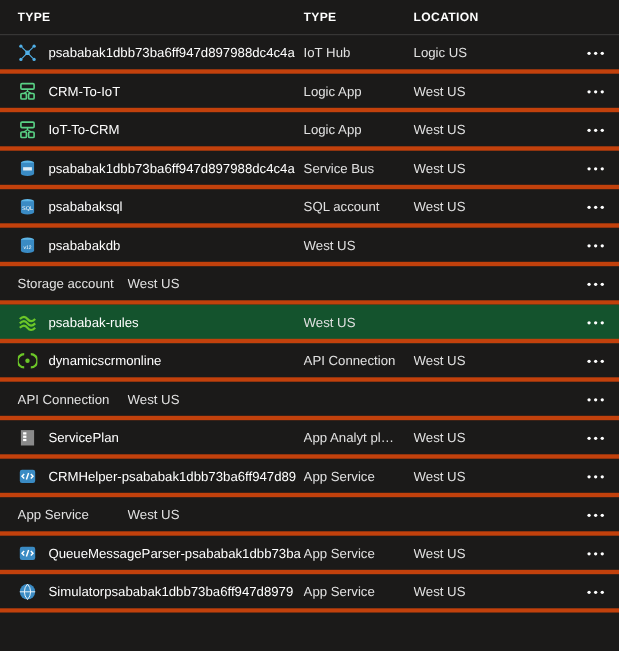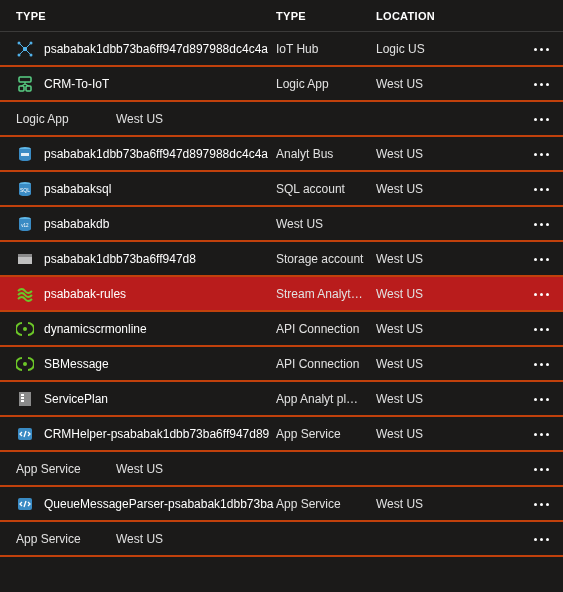--- a/index.html
+++ b/index.html
@@ -22,24 +22,24 @@
     font-weight: 600;
     color: #fff;
     font-size: 11px;
     letter-spacing: 0.3px;
   }
   .row {
     display: flex;
     align-items: center;
     height: 35px;
     padding: 0 10px 0 16px;
-    border-bottom: 2px solid #c2410c;
+    border-bottom: 4px solid #c2410c;
     cursor: pointer;
   }
-  .row.selected { background: #b91c1c; justify-content: center; }
+  .row.selected { background: #14532d; justify-content: center; }
   .col-name { flex: 0 0 260px; display: flex; align-items: center; overflow: hidden; }
   .col-type { flex: 0 0 100px; overflow: hidden; white-space: nowrap; text-overflow: ellipsis; padding-right: 6px;}
   .col-loc  { flex: 0 0 80px; overflow: hidden; white-space: nowrap; text-overflow: ellipsis; }
   .col-act  { flex: 1 1 auto; text-align: right; }
   .icon {
     width: 18px; height: 18px;
     flex: 0 0 18px;
     margin-right: 10px;
     display: inline-flex;
     align-items: center;
@@ -115,40 +115,51 @@
         </div>
         <div class="col-type cell-text">Logic App</div>
         <div class="col-loc cell-text">West US</div>
         <div class="col-act"><span class="more">
             <span></span>
             <span></span>
             <span></span>
           </span></div>
       </div>
       <div class="row">
+        <div class="col-name">
+          <span class="icon">
+            <svg viewBox="0 0 18 18">
+              <rect x="3" y="2" width="12" height="5" rx="1" fill="none" stroke="#59d185" stroke-width="1.5"></rect>
+              <rect x="3" y="11" width="5" height="5" rx="1" fill="none" stroke="#59d185" stroke-width="1.5"></rect>
+              <rect x="10" y="11" width="5" height="5" rx="1" fill="none" stroke="#59d185" stroke-width="1.5"></rect>
+              <path d="M9 7 L9 9 M9 9 L5.5 11 M9 9 L12.5 11" stroke="#59d185" stroke-width="1.2" fill="none"></path>
+            </svg>
+          </span>
+          <span class="name-text">IoT-To-CRM</span>
+        </div>
         <div class="col-type cell-text">Logic App</div>
         <div class="col-loc cell-text">West US</div>
         <div class="col-act"><span class="more">
             <span></span>
             <span></span>
             <span></span>
           </span></div>
       </div>
       <div class="row">
         <div class="col-name">
           <span class="icon">
             <svg viewBox="0 0 18 18">
               <ellipse cx="9" cy="4" rx="6" ry="2" fill="#5fb7e8"></ellipse>
               <path d="M3 4 L3 14 A6 2 0 0 0 15 14 L15 4" fill="#3a8bc4"></path>
               <rect x="5" y="8" width="8" height="3" fill="#fff" opacity="0.85"></rect>
             </svg>
           </span>
           <span class="name-text">psababak1dbb73ba6ff947d897988dc4c4a</span>
         </div>
-        <div class="col-type cell-text">Analyt Bus</div>
+        <div class="col-type cell-text">Service Bus</div>
         <div class="col-loc cell-text">West US</div>
         <div class="col-act"><span class="more">
             <span></span>
             <span></span>
             <span></span>
           </span></div>
       </div>
       <div class="row">
         <div class="col-name">
           <span class="icon">
@@ -180,49 +191,39 @@
           <span class="name-text">psababakdb</span>
         </div>
         <div class="col-loc cell-text">West US</div>
         <div class="col-act"><span class="more">
             <span></span>
             <span></span>
             <span></span>
           </span></div>
       </div>
       <div class="row">
-        <div class="col-name">
-          <span class="icon">
-            <svg viewBox="0 0 18 18">
-              <rect x="2" y="4" width="14" height="10" fill="#bfbfbf"></rect>
-              <rect x="2" y="4" width="14" height="3" fill="#8a8a8a"></rect>
-            </svg>
-          </span>
-          <span class="name-text">psababak1dbb73ba6ff947d8</span>
-        </div>
         <div class="col-type cell-text">Storage account</div>
         <div class="col-loc cell-text">West US</div>
         <div class="col-act"><span class="more">
             <span></span>
             <span></span>
             <span></span>
           </span></div>
       </div>
       <div class="row selected">
         <div class="col-name">
           <span class="icon">
             <svg viewBox="0 0 18 18">
               <path d="M2 6 Q6 2 9 6 T16 6" stroke="#6cc728" stroke-width="2" fill="none"></path>
               <path d="M2 10 Q6 6 9 10 T16 10" stroke="#6cc728" stroke-width="2" fill="none"></path>
               <path d="M2 14 Q6 10 9 14 T16 14" stroke="#6cc728" stroke-width="2" fill="none"></path>
             </svg>
           </span>
           <span class="name-text">psababak-rules</span>
         </div>
-        <div class="col-type cell-text">Stream Analyt…</div>
         <div class="col-loc cell-text">West US</div>
         <div class="col-act"><span class="more">
             <span></span>
             <span></span>
             <span></span>
           </span></div>
       </div>
       <div class="row">
         <div class="col-name">
           <span class="icon">
@@ -236,30 +237,20 @@
         </div>
         <div class="col-type cell-text">API Connection</div>
         <div class="col-loc cell-text">West US</div>
         <div class="col-act"><span class="more">
             <span></span>
             <span></span>
             <span></span>
           </span></div>
       </div>
       <div class="row">
-        <div class="col-name">
-          <span class="icon">
-            <svg viewBox="0 0 18 18">
-              <path d="M6 3 A6 6 0 0 0 6 15" stroke="#6cc728" stroke-width="2" fill="none"></path>
-              <path d="M12 3 A6 6 0 0 1 12 15" stroke="#6cc728" stroke-width="2" fill="none"></path>
-              <circle cx="9" cy="9" r="2" fill="#6cc728"></circle>
-            </svg>
-          </span>
-          <span class="name-text">SBMessage</span>
-        </div>
         <div class="col-type cell-text">API Connection</div>
         <div class="col-loc cell-text">West US</div>
         <div class="col-act"><span class="more">
             <span></span>
             <span></span>
             <span></span>
           </span></div>
       </div>
       <div class="row">
         <div class="col-name">
@@ -322,20 +313,29 @@
         </div>
         <div class="col-type cell-text">App Service</div>
         <div class="col-loc cell-text">West US</div>
         <div class="col-act"><span class="more">
             <span></span>
             <span></span>
             <span></span>
           </span></div>
       </div>
       <div class="row">
+        <div class="col-name">
+          <span class="icon">
+            <svg viewBox="0 0 18 18">
+              <circle cx="9" cy="9" r="7" fill="#3a8bc4"></circle>
+              <path d="M2 9 L16 9 M9 2 A10 10 0 0 1 9 16 M9 2 A10 10 0 0 0 9 16" stroke="#fff" stroke-width="0.8" fill="none"></path>
+            </svg>
+          </span>
+          <span class="name-text">Simulatorpsababak1dbb73ba6ff947d8979</span>
+        </div>
         <div class="col-type cell-text">App Service</div>
         <div class="col-loc cell-text">West US</div>
         <div class="col-act"><span class="more">
             <span></span>
             <span></span>
             <span></span>
           </span></div>
       </div>
     </div>
 

